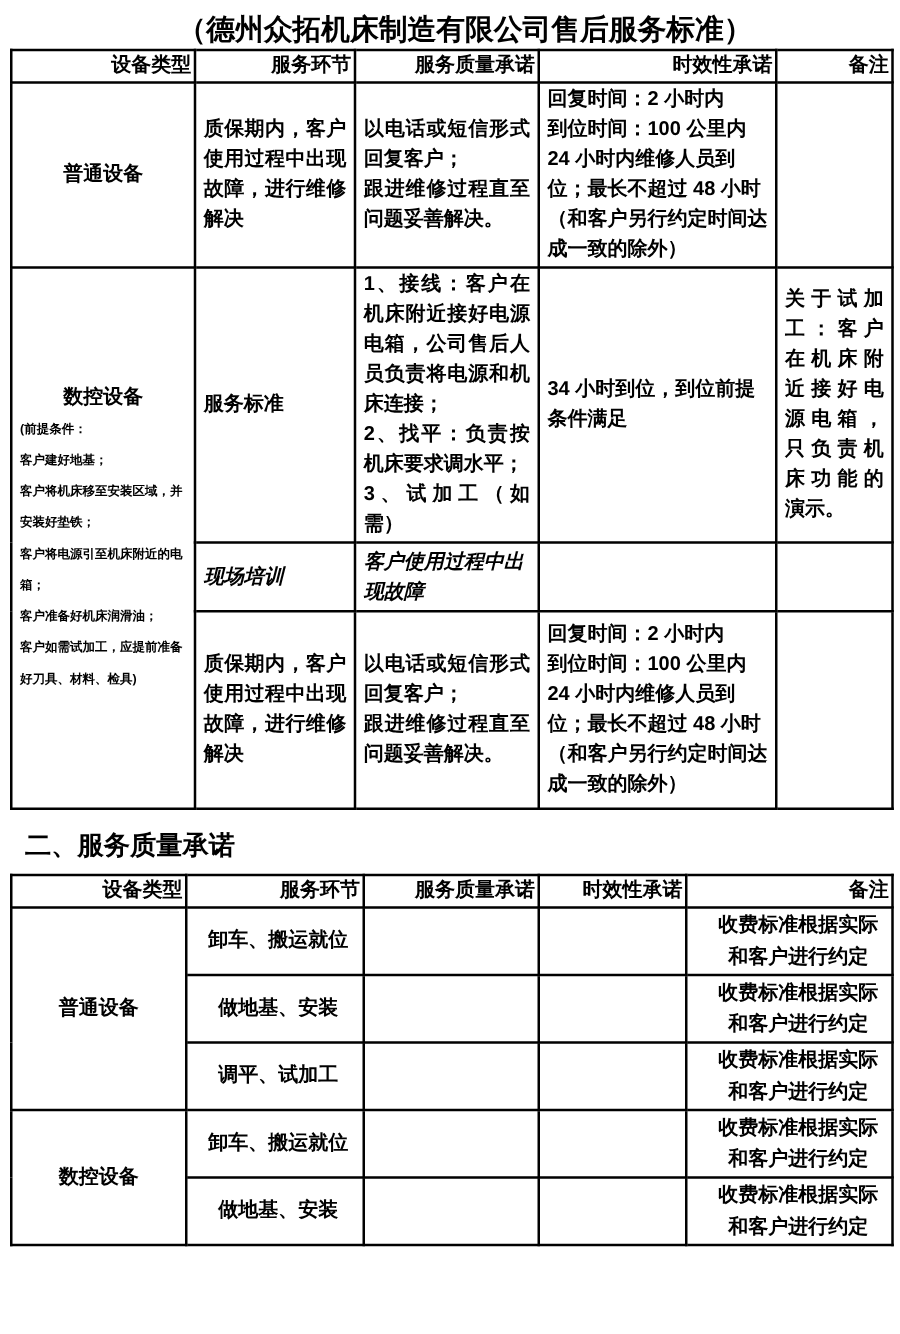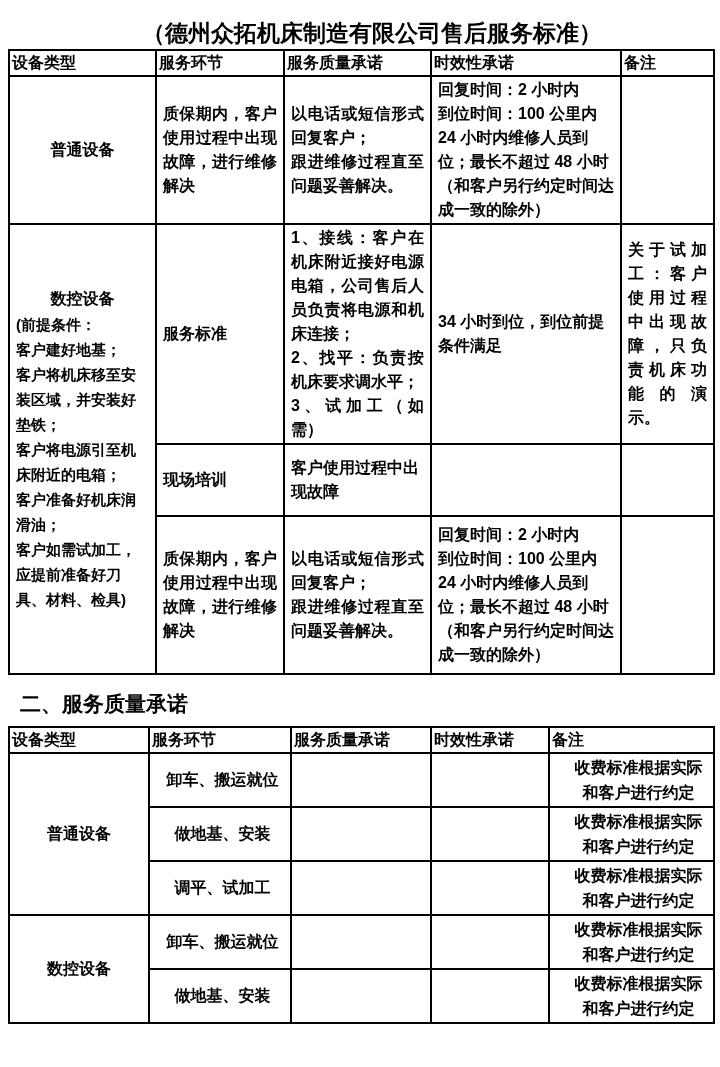--- a/index.html
+++ b/index.html
@@ -8,45 +8,45 @@
     width:720px; height:1067px; overflow:hidden;
     font-family:"Liberation Sans", sans-serif;
     color:#000;
   }
   .page { width:720px; padding-top:4px; }
 
   
   .header-row { display:flex; align-items:flex-start; height:54px; padding-left:2px; overflow:visible; }
   .pin-wrap { width:48px; height:60px; flex:0 0 48px; }
   .page-title { font-size:35px; font-weight:bold; line-height:50px; letter-spacing:0px; white-space:nowrap; }
-  .subtitle { text-align:center; font-size:23px; font-weight:bold; line-height:32px; margin-top:13px; padding-left:24px; }
+  .subtitle { text-align:center; font-size:23px; font-weight:bold; line-height:32px; margin-top:3px; padding-left:24px; }
 
   .section-heading { font-size:21px; font-weight:bold; line-height:28px; margin:7px 0 6px 20px; }
   .section-heading.second { margin-top:15px; margin-bottom:8px; }
 
   
   table { border-collapse:collapse; table-layout:fixed; margin-left:8px; width:705px; }
   th, td { border:2px solid #000; font-size:16px; font-weight:bold; vertical-align:middle; padding:1px 6px; line-height:24px; overflow:hidden; }
-  th { text-align:left; padding:0 2px; }
+  th { text-align:right; padding:0 2px; }
   td.center { text-align:center; }
   td.pre { white-space:pre-line; }
   td.just { text-align:justify;margin-top:26px; }
   .t1-head { height:26px; }
   .t1-r1 { height:148px; }
   .t1-r2 { height:207px; }
-  .t1-r3 { height:72px; }
+  .t1-r3 { height:55px;font-style:italic; }
   .t1-r4 { height:158px; }
   .t2-head { height:25px; }
   .t2-row { height:53px; }
   td.stage2 { padding-left:11px;text-align:center; }
   td.note2 { white-space:pre-line; padding-left:20px; line-height:25px;text-align:center; }
 
   
   .dev-title { text-align:center; font-size:16px; margin-bottom:1px; }
-  .dev-note { text-align:left; font-size:15px; line-height:25px; white-space:pre-line; }
+  .dev-note { text-align:left; font-size:10px; line-height:25px; white-space:pre-line; }
 </style>
 </head>
 <body>
 
 <div class="page">
 
 
   <div class="subtitle">（德州众拓机床制造有限公司售后服务标准）</div>
 
 
@@ -83,21 +83,21 @@
 客户将机床移至安装区域，并安装好垫铁；
 客户将电源引至机床附近的电箱；
 客户准备好机床润滑油；
 客户如需试加工，应提前准备好刀具、材料、检具)</div>
       </td>
       <td>服务标准</td>
       <td class="pre just">1、接线：客户在机床附近接好电源电箱，公司售后人员负责将电源和机床连接；
 2、找平：负责按机床要求调水平；
 3、试加工（如需）</td>
       <td>34 小时到位，到位前提条件满足</td>
-      <td class="just">关于试加工：客户使用过程中出现故障，只负责机床功能的演示。</td>
+      <td class="just">关于试加工：客户在机床附近接好电源电箱，只负责机床功能的演示。</td>
     </tr>
     <tr class="t1-r3">
       <td>现场培训</td>
       <td>客户使用过程中出现故障</td>
       <td></td>
       <td></td>
     </tr>
     <tr class="t1-r4">
       <td class="just">质保期内，客户使用过程中出现故障，进行维修解决</td>
       <td class="pre just">以电话或短信形式回复客户；

